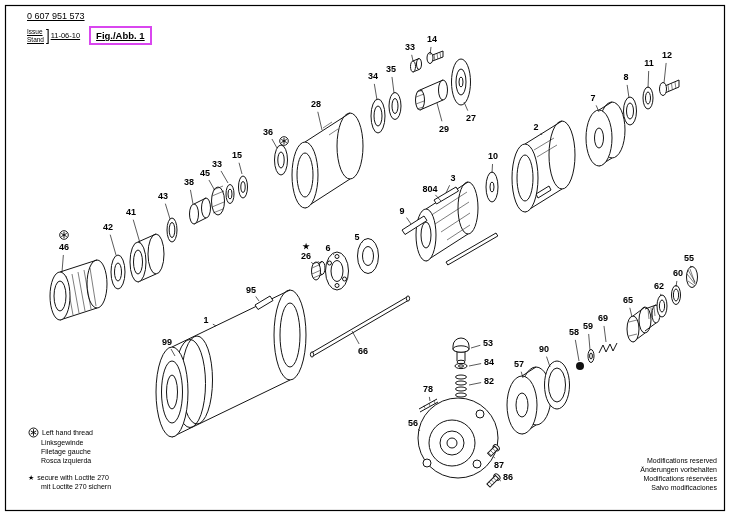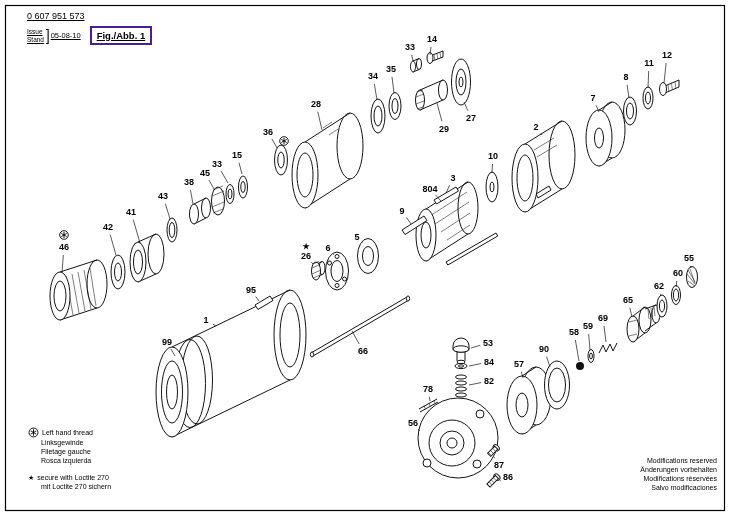--- a/index.html
+++ b/index.html
@@ -11,21 +11,21 @@
   .leader{stroke:#141414;stroke-width:.7;}
   .plabel{font:bold 9px "Liberation Sans",sans-serif;text-anchor:middle;fill:#000;}
   .star{font-size:8px;}
   .mk{fill:none;stroke:#000;stroke-width:.9;}
   .titleblock{position:absolute;left:27px;top:11px;text-decoration:underline;}
   .pn{font-size:9px;}
   .issuerow{display:flex;align-items:center;margin-top:5px;}
   .ilabels{font-size:6.5px;line-height:7.5px;}
   .ibracket{display:inline-block;font-size:13px;transform:scaleY(1.25);margin:0 1px 0 2px;}
   .idate{font-size:7.5px;}
-  .figbox{margin-left:9px;border:2px solid #4c1d95;padding:2px 5px;font-weight:bold;font-size:9.5px;background:#fff;}
+  .figbox{margin-left:9px;border:2px solid #d946ef;padding:2px 5px;font-weight:bold;font-size:9.5px;background:#fff;}
   .note{position:absolute;font-size:7px;line-height:9px;}
   .n1{left:28px;top:427px;}
   .n2{left:28px;top:473px;}
   .nbr{right:13px;top:456px;text-align:right;}
   .nrow{display:flex;align-items:center;gap:3px;}
   .nind{padding-left:13px;}
 </style>
 </head>
 <body>
 
@@ -397,21 +397,21 @@
 </svg>
 
 <div class="titleblock">
   <div class="pn">0 607 951 573</div>
   <div class="issuerow">
     <div class="ilabels">
       <div>Issue</div>
       <div>Stand</div>
     </div>
     <div class="ibracket">]</div>
-    <div class="idate">05-08-10</div>
+    <div class="idate">11-06-10</div>
     <div class="figbox">
       <span>Fig./Abb. 1</span>
     </div>
   </div>
 </div>
 
 <div class="note n1">
   <div class="nrow">
     <svg width="11" height="11" viewBox="0 0 11 11">
       <circle cx="5.5" cy="5.5" r="4.5" class="mk"></circle>

